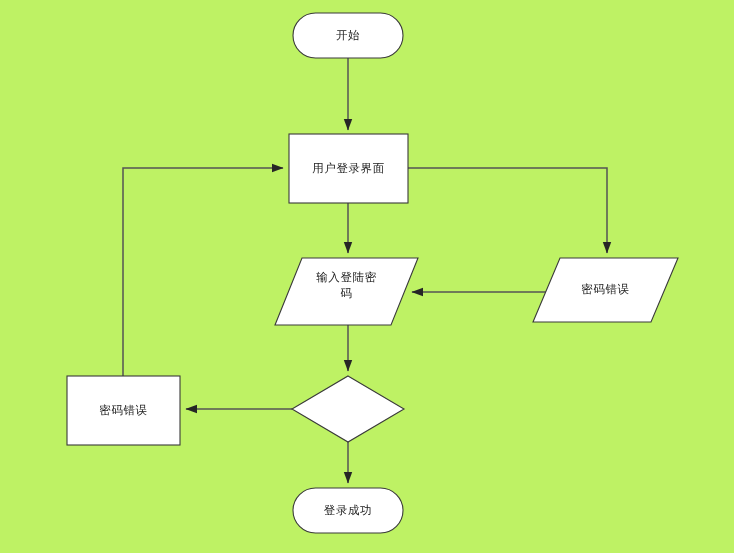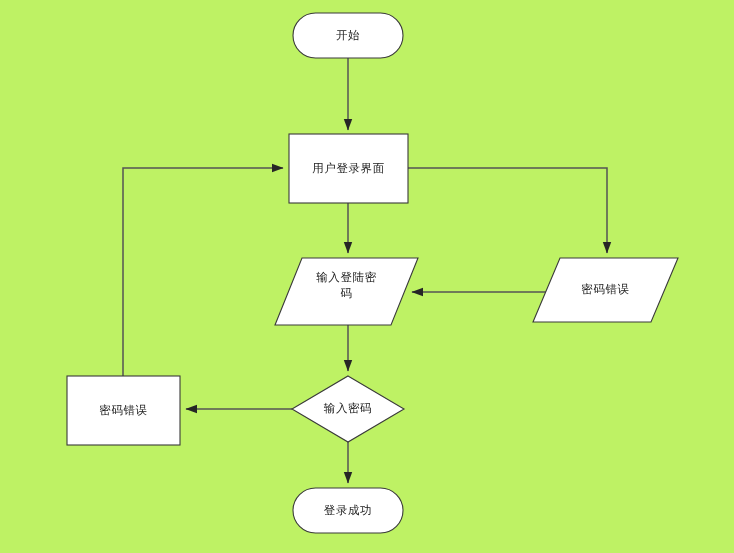--- a/index.html
+++ b/index.html
@@ -93,19 +93,18 @@
 
   <div class="node-label" style="left:293px; top:13px; width:110px; height:45px;">开始</div>
 
   <div class="node-label" style="left:289px; top:134px; width:119px; height:69px;font-family:Liberation Mono, monospace;">用户登录界面</div>
 
   <div class="node-label" style="left:288px; top:258px; width:117px; height:56px;">输入登陆密
 码</div>
 
   <div class="node-label" style="left:546px; top:258px; width:119px; height:64px;">密码错误</div>
 
-  <div class="node-label" style="left:292px; top:376px; width:112px; height:66px;">输入密码</div>
 
   <div class="node-label" style="left:67px; top:376px; width:113px; height:69px;">密码错误</div>
 
   <div class="node-label" style="left:293px; top:488px; width:110px; height:45px;">登录成功</div>
 
 </div>
 
 </body></html>

